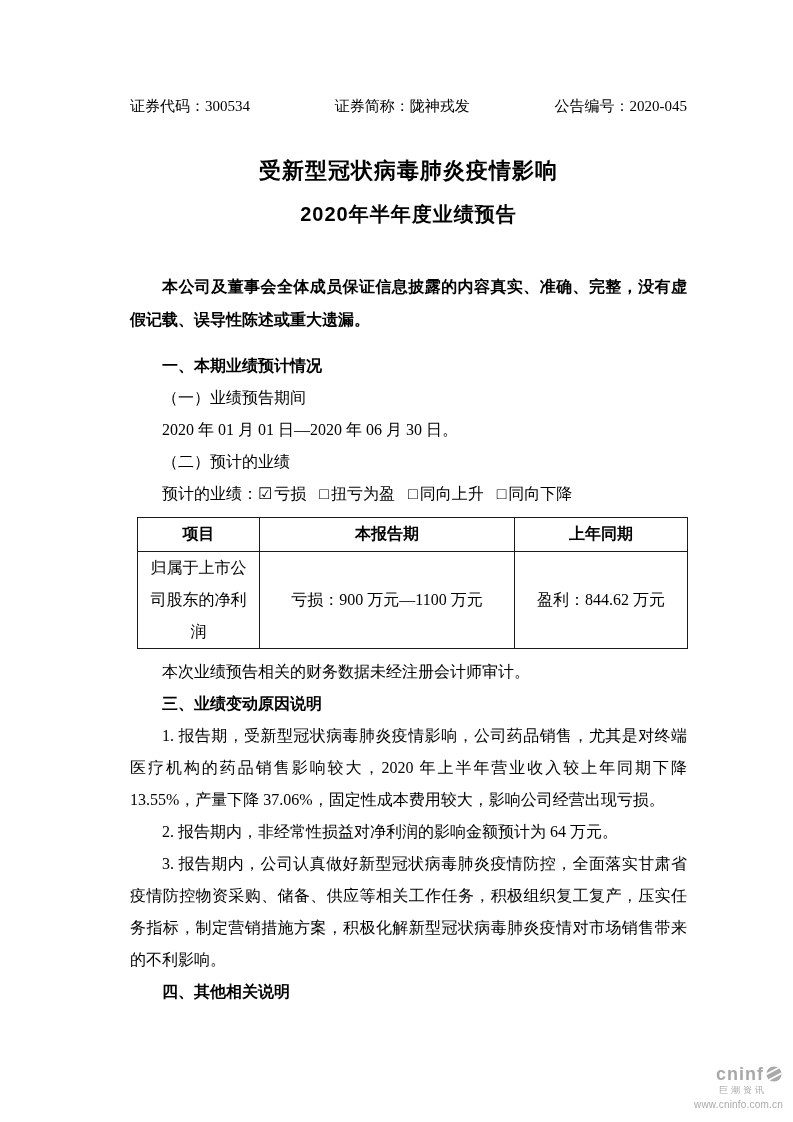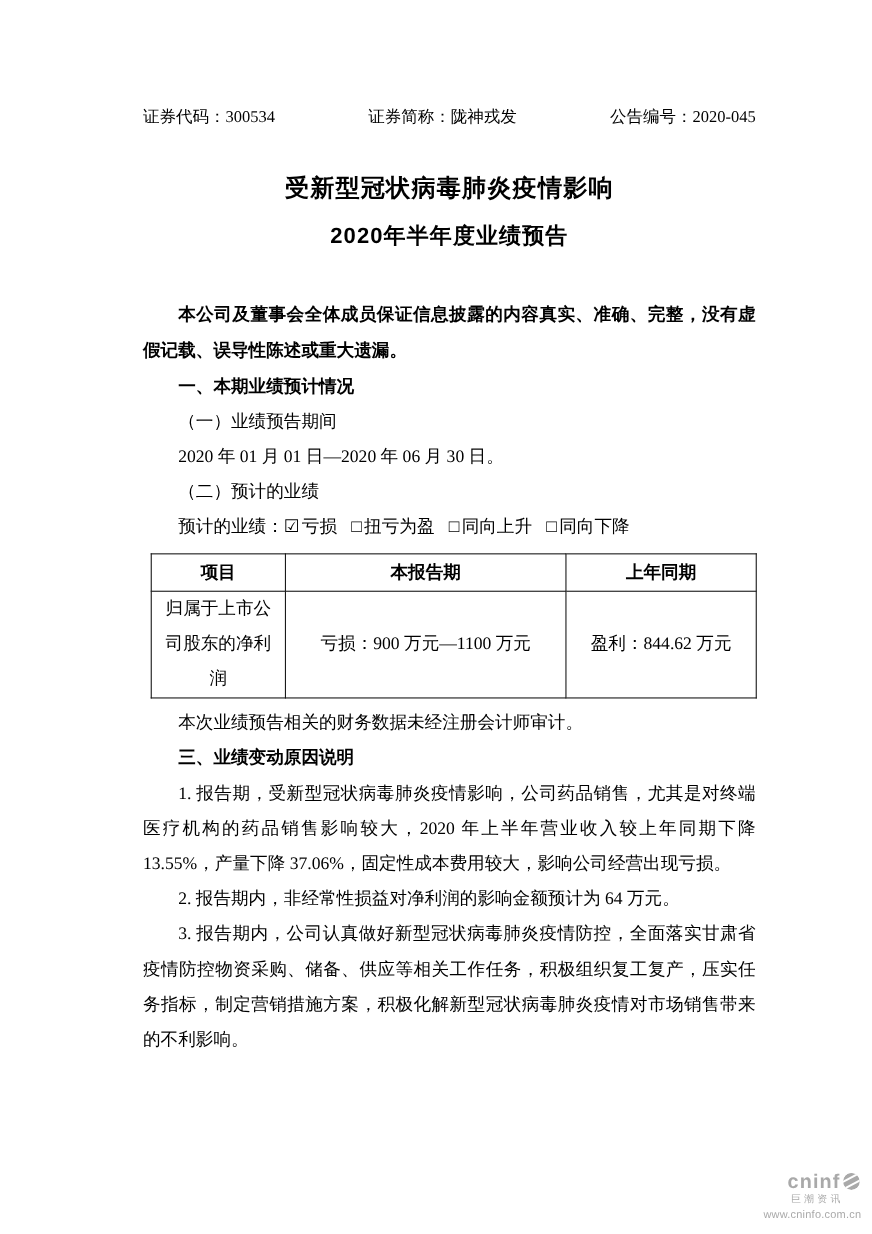--- a/index.html
+++ b/index.html
@@ -36,21 +36,21 @@
   .disclaimer {
     margin-top: 42px;
     font-weight: bold;
     line-height: 33px;
     font-family: "Liberation Sans", "DejaVu Sans", sans-serif;
   }
   .h {
     font-weight: bold;
     font-family: "Liberation Sans", "DejaVu Sans", sans-serif;
   }
-  .sec-gap { }
+  .sec-gap { margin-top: 14px; }
 
   .forecast .opt { margin-right: 13px; }
   .forecast .box { margin-right: 2px; }
 
   table.fc {
     border-collapse: collapse;
     table-layout: fixed;
     width: 550px;
     margin: 7px 0 7px 7px;
     font-size: 16px;
@@ -128,20 +128,21 @@
     </tbody>
       </table>
 
     <p>本次业绩预告相关的财务数据未经注册会计师审计。</p>
 
     <p class="h">三、业绩变动原因说明</p>
     <p>1. 报告期，受新型冠状病毒肺炎疫情影响，公司药品销售，尤其是对终端医疗机构的药品销售影响较大，2020 年上半年营业收入较上年同期下降 13.55%，产量下降 37.06%，固定性成本费用较大，影响公司经营出现亏损。</p>
     <p>2. 报告期内，非经常性损益对净利润的影响金额预计为 64 万元。</p>
     <p>3. 报告期内，公司认真做好新型冠状病毒肺炎疫情防控，全面落实甘肃省疫情防控物资采购、储备、供应等相关工作任务，积极组织复工复产，压实任务指标，制定营销措施方案，积极化解新型冠状病毒肺炎疫情对市场销售带来的不利影响。</p>
 
+    <p class="h">四、其他相关说明</p>
 
   </div>
 
   <div class="cninfo">
     <div class="brand-row">
       <span>cninf</span>
       <svg width="18" height="18" viewBox="0 0 20 20" aria-hidden="true">
         <defs>
             <clipPath id="swirlclip">
               <circle cx="10" cy="10" r="8.6"></circle>

